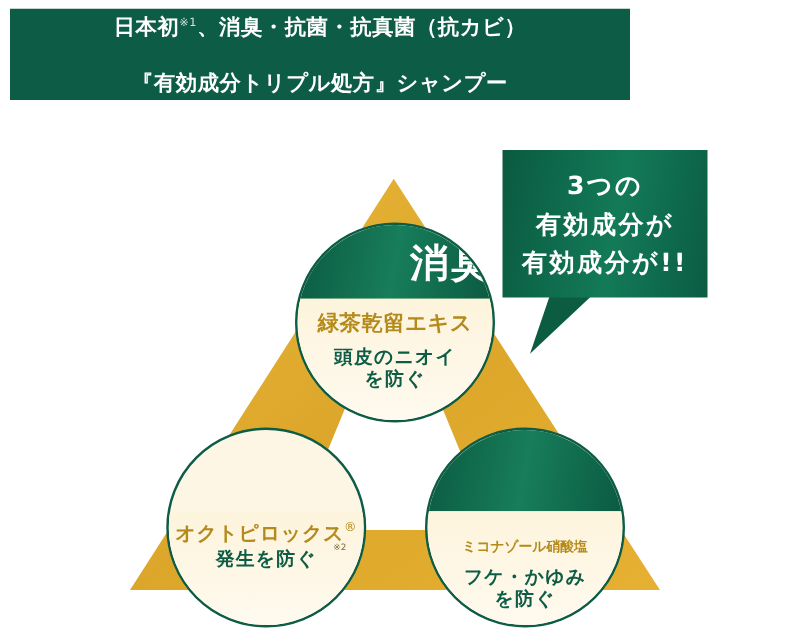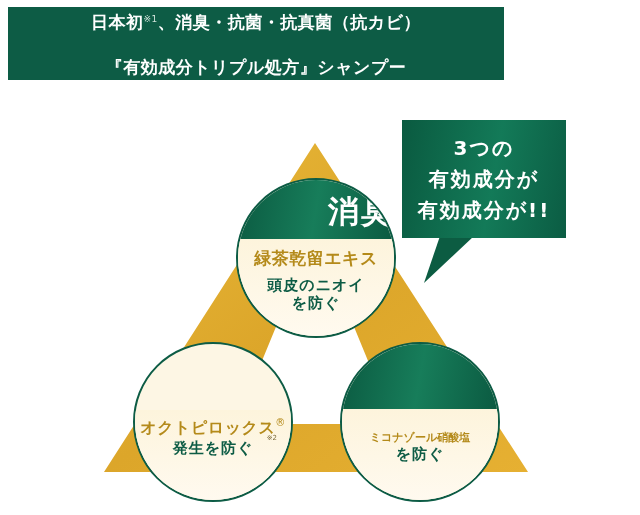--- a/index.html
+++ b/index.html
@@ -91,15 +91,16 @@
     <span class="note">※2</span>
     <div class="effect">発生を防ぐ</div>
   </div>
 </div>
 
 <div class="circle" style="left:340px; top:342px; width:160px; height:160px;">
   <div class="top" style="height:65px;">
   </div>
   <div class="bottom" style="top:65px; height:95px;">
     <div class="ingredient" style="margin-top:21px; font-size:11px; letter-spacing:0;">ミコナゾール硝酸塩</div>
+    <div class="effect" style="margin-top:7px;">フケ・かゆみ</div>
     <div class="effect">を防ぐ</div>
   </div>
 </div>
 
 </body></html>

